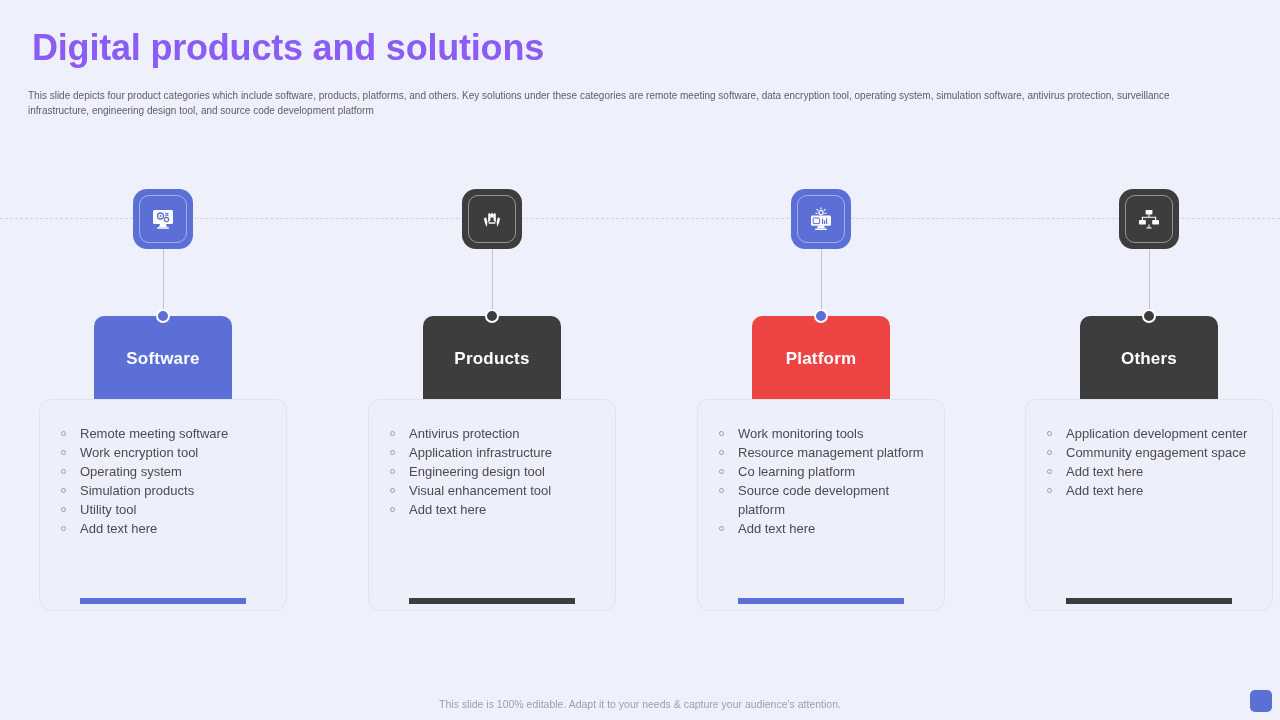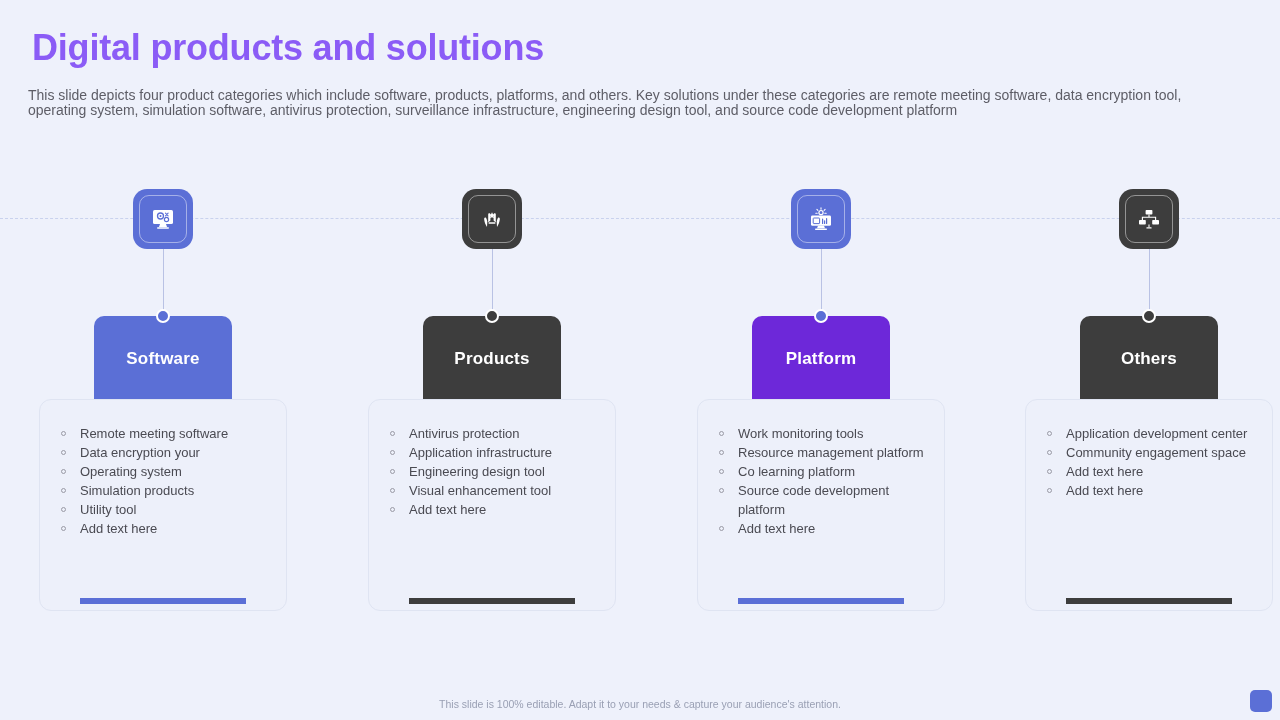--- a/index.html
+++ b/index.html
@@ -24,21 +24,21 @@
     font-weight: bold;
     color: #8b5cf6;
     letter-spacing: -0.2px;
     line-height: 44px;
   }
   .slide-subtitle {
     position: absolute;
     left: 28px;
     top: 88px;
     width: 1205px;
-    font-size: 14px;
+    font-size: 10px;
     line-height: 15px;
     color: #5d5d66;
   }
 
   
   .rail {
     position: absolute;
     left: 0;
     right: 0;
     top: 218px;
@@ -224,21 +224,21 @@
       </div>
     </div>
     <div class="connector"></div>
     <div class="knob" style="background:#5b6fd6;"></div>
     <div class="plate" style="background:#5b6fd6;">
       <span class="plate-label">Software</span>
     </div>
     <div class="card">
       <ul>
         <li>Remote meeting software</li>
-        <li>Data encryption your</li>
+        <li>Work encryption tool</li>
         <li>Operating system</li>
         <li>Simulation products</li>
         <li>Utility tool</li>
         <li>Add text here</li>
       </ul>
       <div class="accent" style="background:#5b6fd6;"></div>
     </div>
   </div>
 
   <div class="column" style="left:311px;">
@@ -280,21 +280,21 @@
           <rect x="4" y="10.6" width="20" height="10.2" rx="1.4" fill="#ffffff"></rect>
           <path d="M11 20.8h6l1 2.4h-8z" fill="#ffffff"></path>
           <rect x="8" y="23.4" width="12" height="1.5" rx="0.7" fill="#ffffff"></rect>
           <rect x="6.2" y="13" width="6.4" height="5.6" rx="0.6" fill="none" stroke="#5b6fd6" stroke-width="1"></rect>
           <path d="M15.6 18.4V14M17.6 18.4v-2.6M19.6 18.4v-4.8" stroke="#5b6fd6" stroke-width="1.2" stroke-linecap="round"></path>
         </svg>
       </div>
     </div>
     <div class="connector"></div>
     <div class="knob" style="background:#5b6fd6;"></div>
-    <div class="plate" style="background:#6d28d9;">
+    <div class="plate" style="background:#ef4444;">
       <span class="plate-label">Platform</span>
     </div>
     <div class="card">
       <ul>
         <li>Work monitoring tools</li>
         <li>Resource management platform</li>
         <li>Co learning platform</li>
         <li>Source code development platform</li>
         <li>Add text here</li>
       </ul>

